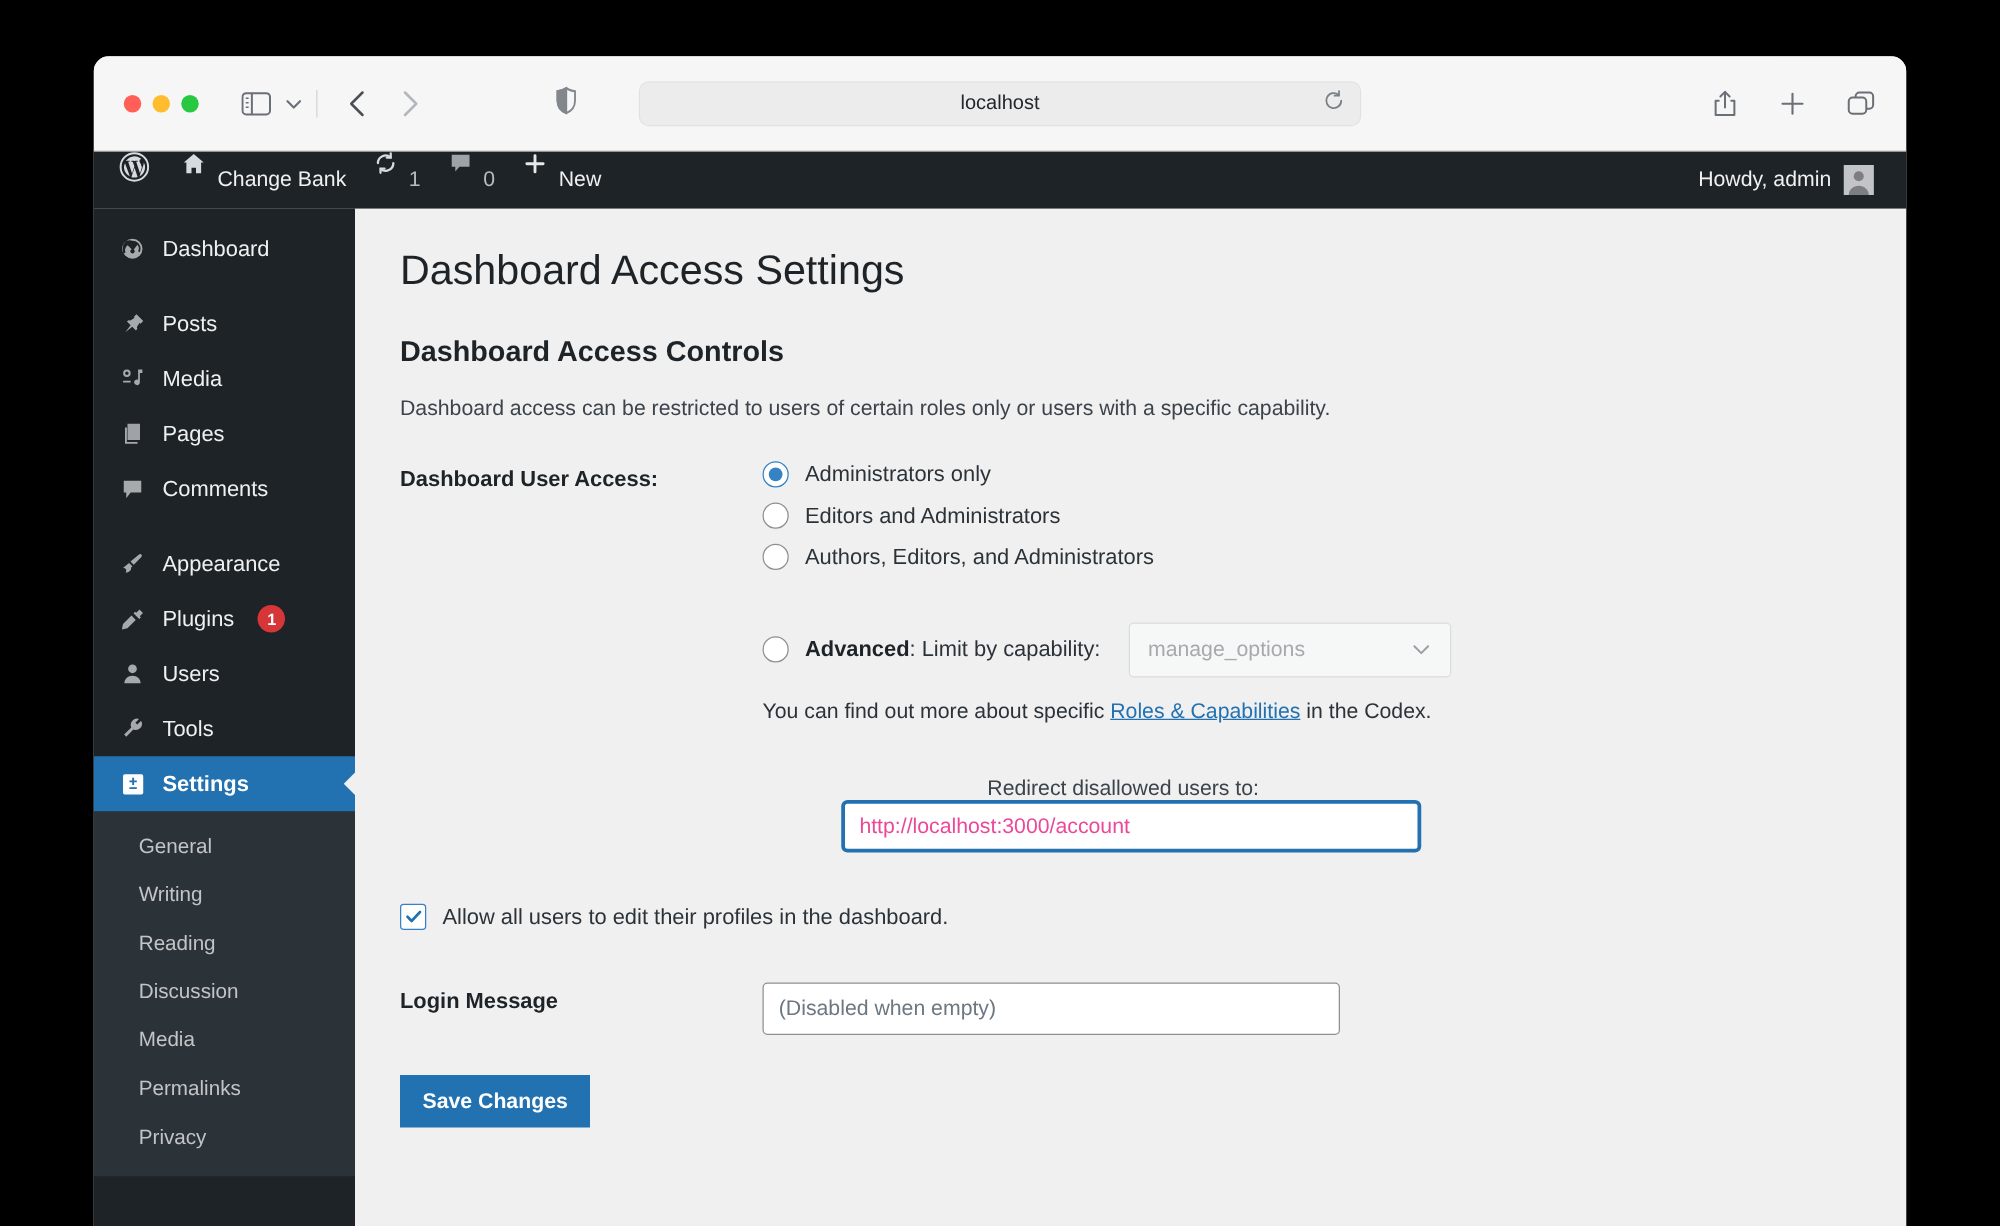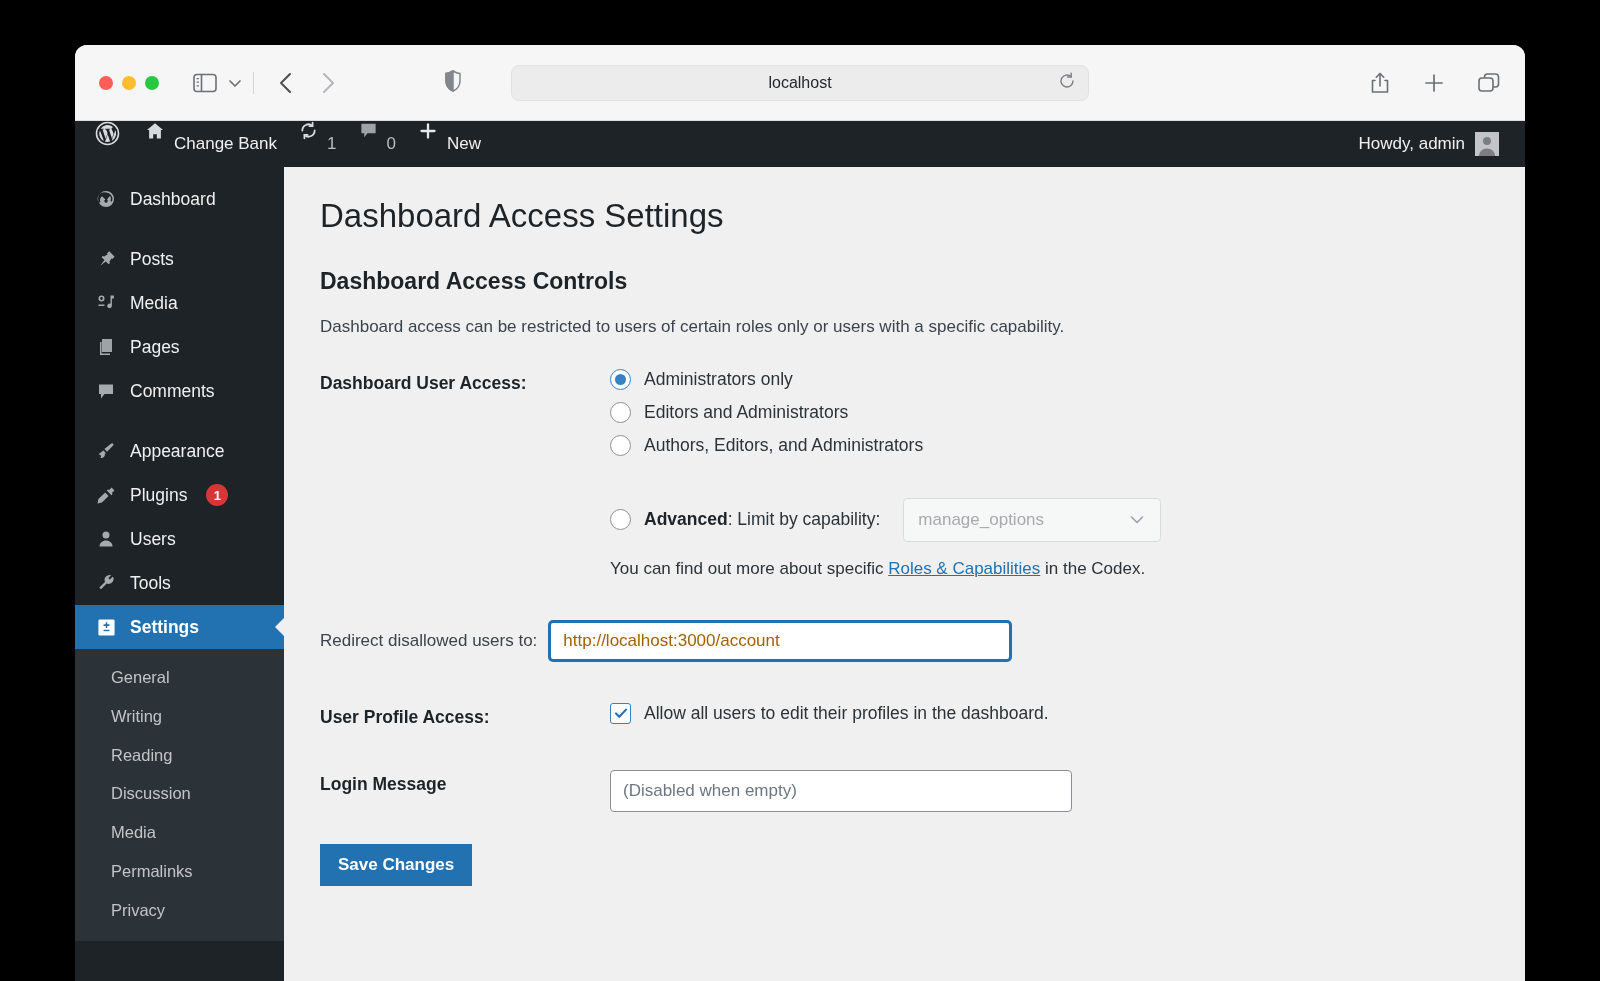--- a/index.html
+++ b/index.html
@@ -195,26 +195,26 @@
     background: #f6f7f7; border: 1px solid #dcdcde;
     border-radius: 4px;
     display: flex; align-items: center; justify-content: space-between;
     padding: 0 14px;
     color: #a7aaad; font-size: 17px;
     margin-left: 10px;
   }
   .codex-note { font-size: 17px; color: #2c3338; margin-top: 17px; }
   .codex-note a { color: #2271b1; text-decoration: underline; }
 
-  .redirect-row { display: flex; align-items: center; }
+  .redirect-row { display: flex; align-items: center; flex-direction: column; }
   .inline-label { font-size: 17px; color: #3c434a; margin-right: 12px; }
   .text-input {
     height: 40px; border-radius: 4px;
     border: 1px solid #8c8f94; background: #fff;
-    font-size: 17px; color: #a16207;
+    font-size: 17px; color: #ec4899;
     padding: 0 12px;
     font-family: "Liberation Sans", sans-serif;
   }
   .text-input.focused {
     border: 2px solid #2271b1;
     box-shadow: 0 0 0 1px #2271b1;
   }
   #redirect-url { width: 462px; }
   #login-message { width: 462px; height: 42px; border-color: #8c8f94; }
   #login-message::placeholder { color: #6c7781; }
@@ -540,21 +540,20 @@
       <div class="form-row">
         <div class="form-field redirect-row">
           <span class="inline-label">Redirect disallowed users to:</span>
           <input id="redirect-url" class="text-input focused" type="text" value="http://localhost:3000/account" style="">
         </div>
       </div>
 
       <div class="row-spacer-lg"></div>
 
       <div class="form-row">
-        <div class="form-label">User Profile Access:</div>
         <div class="form-field">
           <label class="check-line">
             <span class="checkbox checked">
               <svg width="16" height="16" viewBox="0 0 16 16" fill="none" stroke="#2271b1" stroke-width="2.1" stroke-linecap="round" stroke-linejoin="round">
                 <polyline points="3,8.4 6.3,11.8 13,4.6"></polyline>
               </svg>
             </span>
             <span class="check-label">Allow all users to edit their profiles in the dashboard.</span>
           </label>
         </div>

